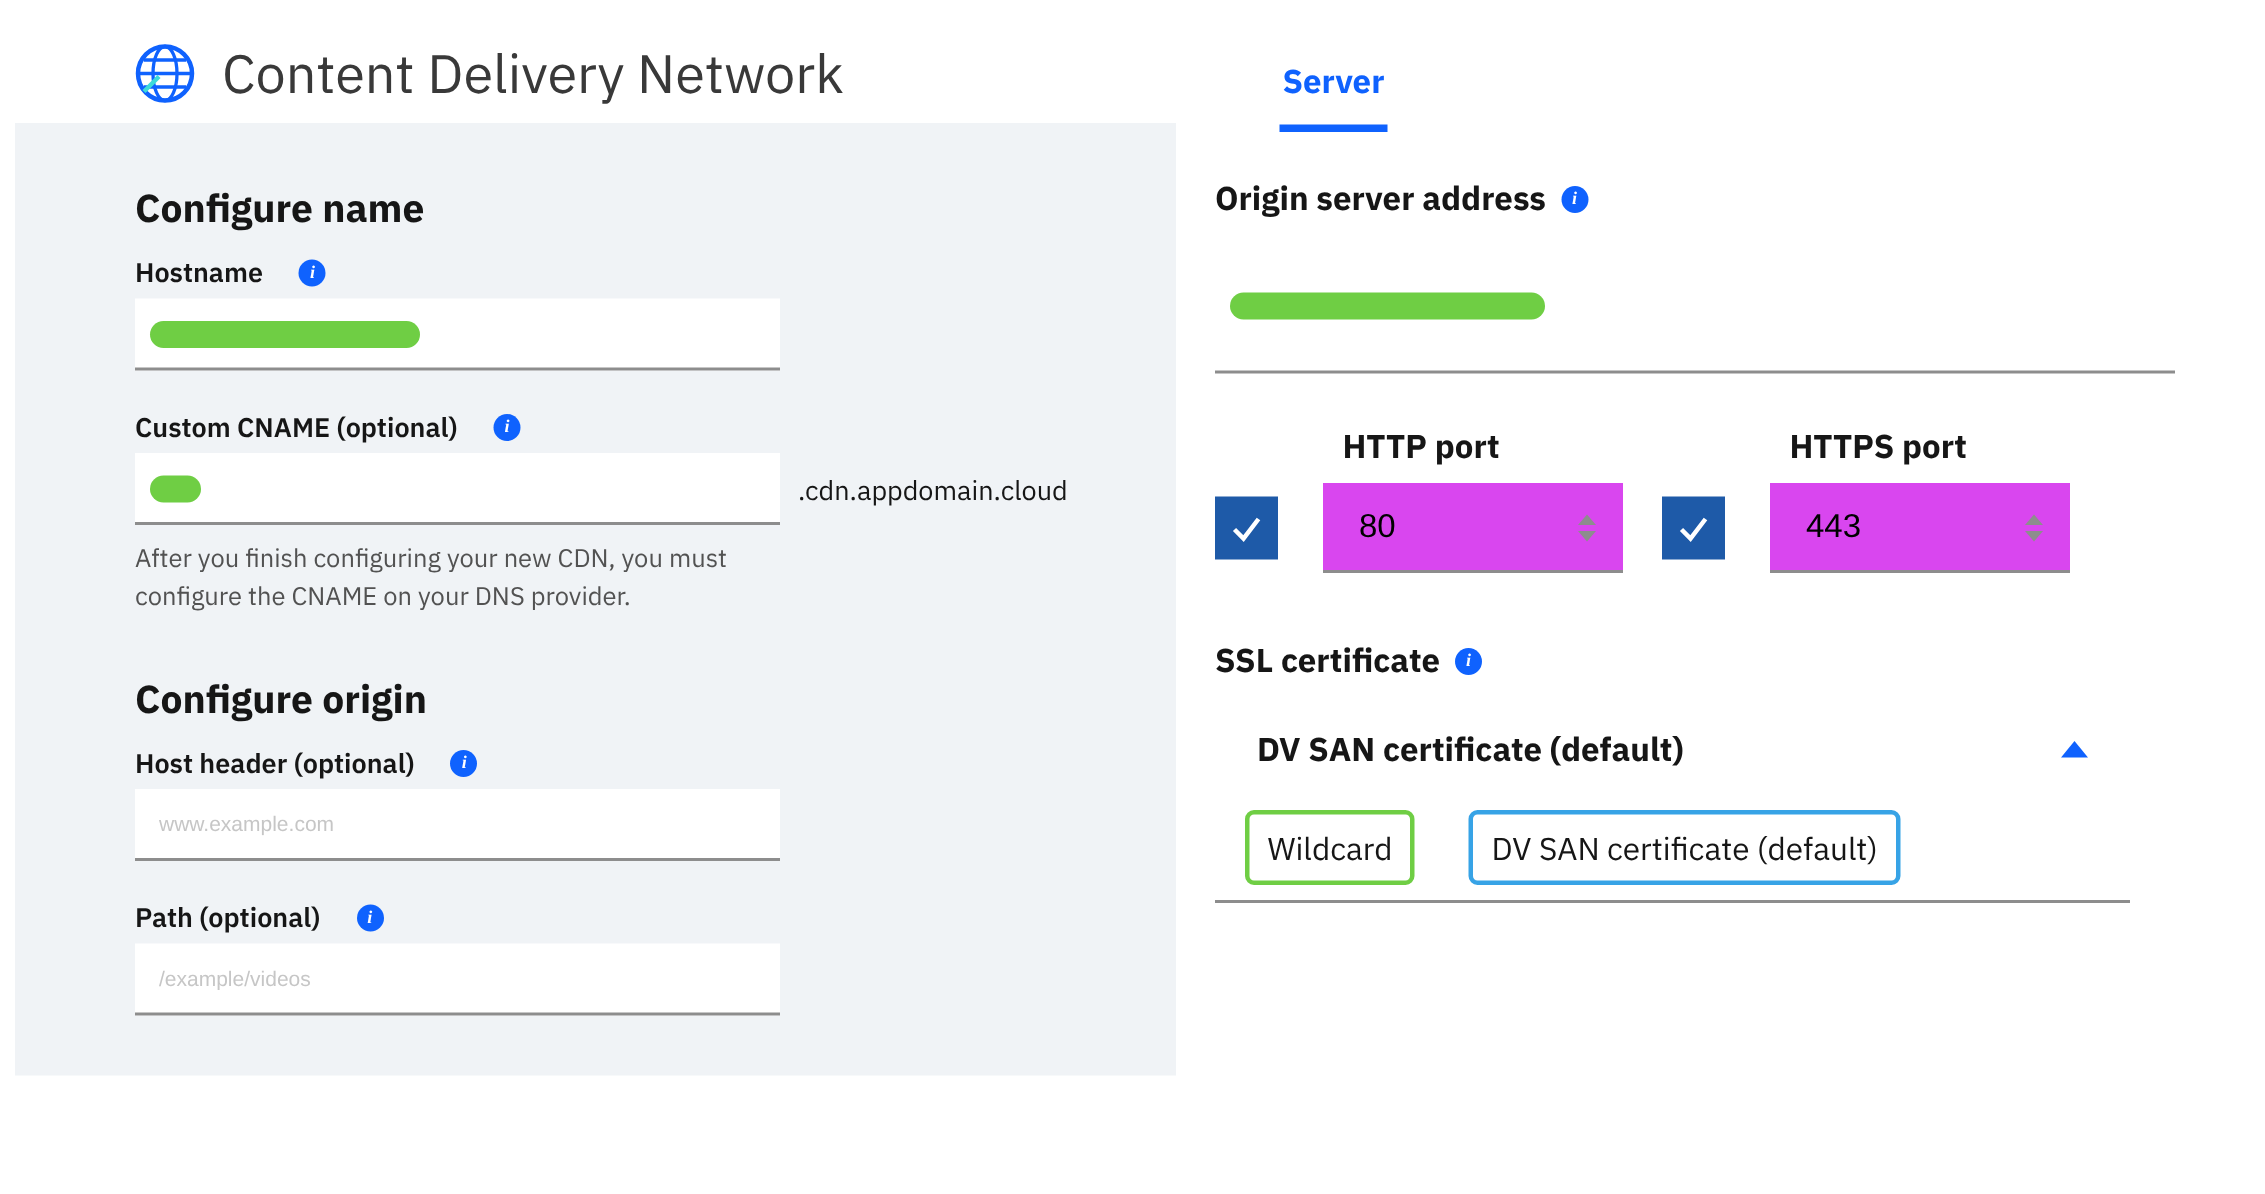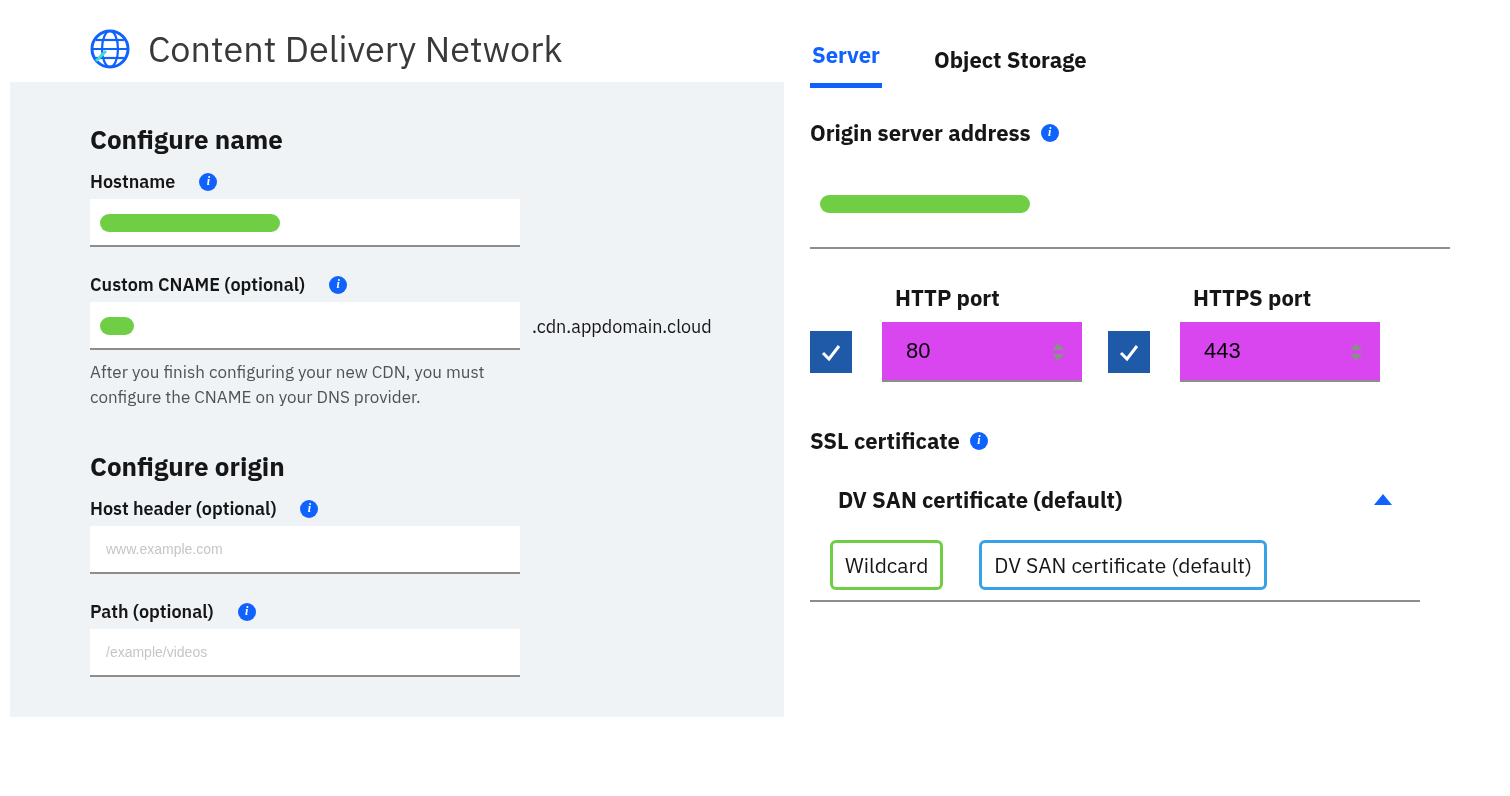--- a/index.html
+++ b/index.html
@@ -43,21 +43,21 @@
   content: ""; position: absolute; left: 10px; top: 50%; transform: translateY(-50%);
   height: 18px; background: #6fce44; border-radius: 10px;
 }
 .redact.r-long::after  { width: 180px; }
 .redact.r-short::after { width: 34px; }
 .redact.r-mid::after   { width: 210px; }
 
 
 .tabs { display: flex; gap: 50px; align-items: flex-end; border-bottom: 0; padding: 0 0 0 4px; }
 .tab { font-size: 22px; font-weight: 700; color: #161616; padding: 10px 2px 14px; cursor: pointer; }
-.tab.active { color: #0f62fe; border-bottom: 5px solid #0f62fe; }
+.tab.active { color: #0f62fe; border-bottom: 5px solid #0f62fe; margin-left: 43px; }
 
 .r-body { padding: 0 0 0 4px; }
 .r-label { font-size: 22px; font-weight: 700; color: #161616; display: flex; align-items: center; gap: 10px; margin: 30px 0 12px; }
 .r-input { width: 640px; height: 90px; background:#fff; border:none; border-bottom:2px solid #8d8d8d; padding: 0 20px; font-size:20px; }
 
 .ports-row { display: flex; align-items: flex-end; gap: 26px; margin-top: 34px; }
 .port-col { display:flex; flex-direction:column; gap:10px; }
 .port-col .pl { font-size:22px; font-weight:700; color:#161616; padding-left: 85px; }
 .port-block { display:flex; align-items:center; gap:30px; }
 .chk { width:42px; height:42px; background:#1e5aa8; display:flex; align-items:center; justify-content:center; }
@@ -142,21 +142,20 @@
         <span>Path (optional)</span>
         <span class="info-icon">i</span>
       </div>
       <input class="text-input" placeholder="/example/videos" style="">
     </div>
   </div>
 
   <div class="right-panel">
     <div class="tabs">
       <div class="tab active">Server</div>
-      <div class="tab">Object Storage</div>
     </div>
 
     <div class="r-body">
       <div class="r-label">
         <span>Origin server address</span>
         <span class="info-icon">i</span>
       </div>
       <div class="redact r-mid" style="width:640px;">
         <input class="r-input" value="" style="">
       </div>

